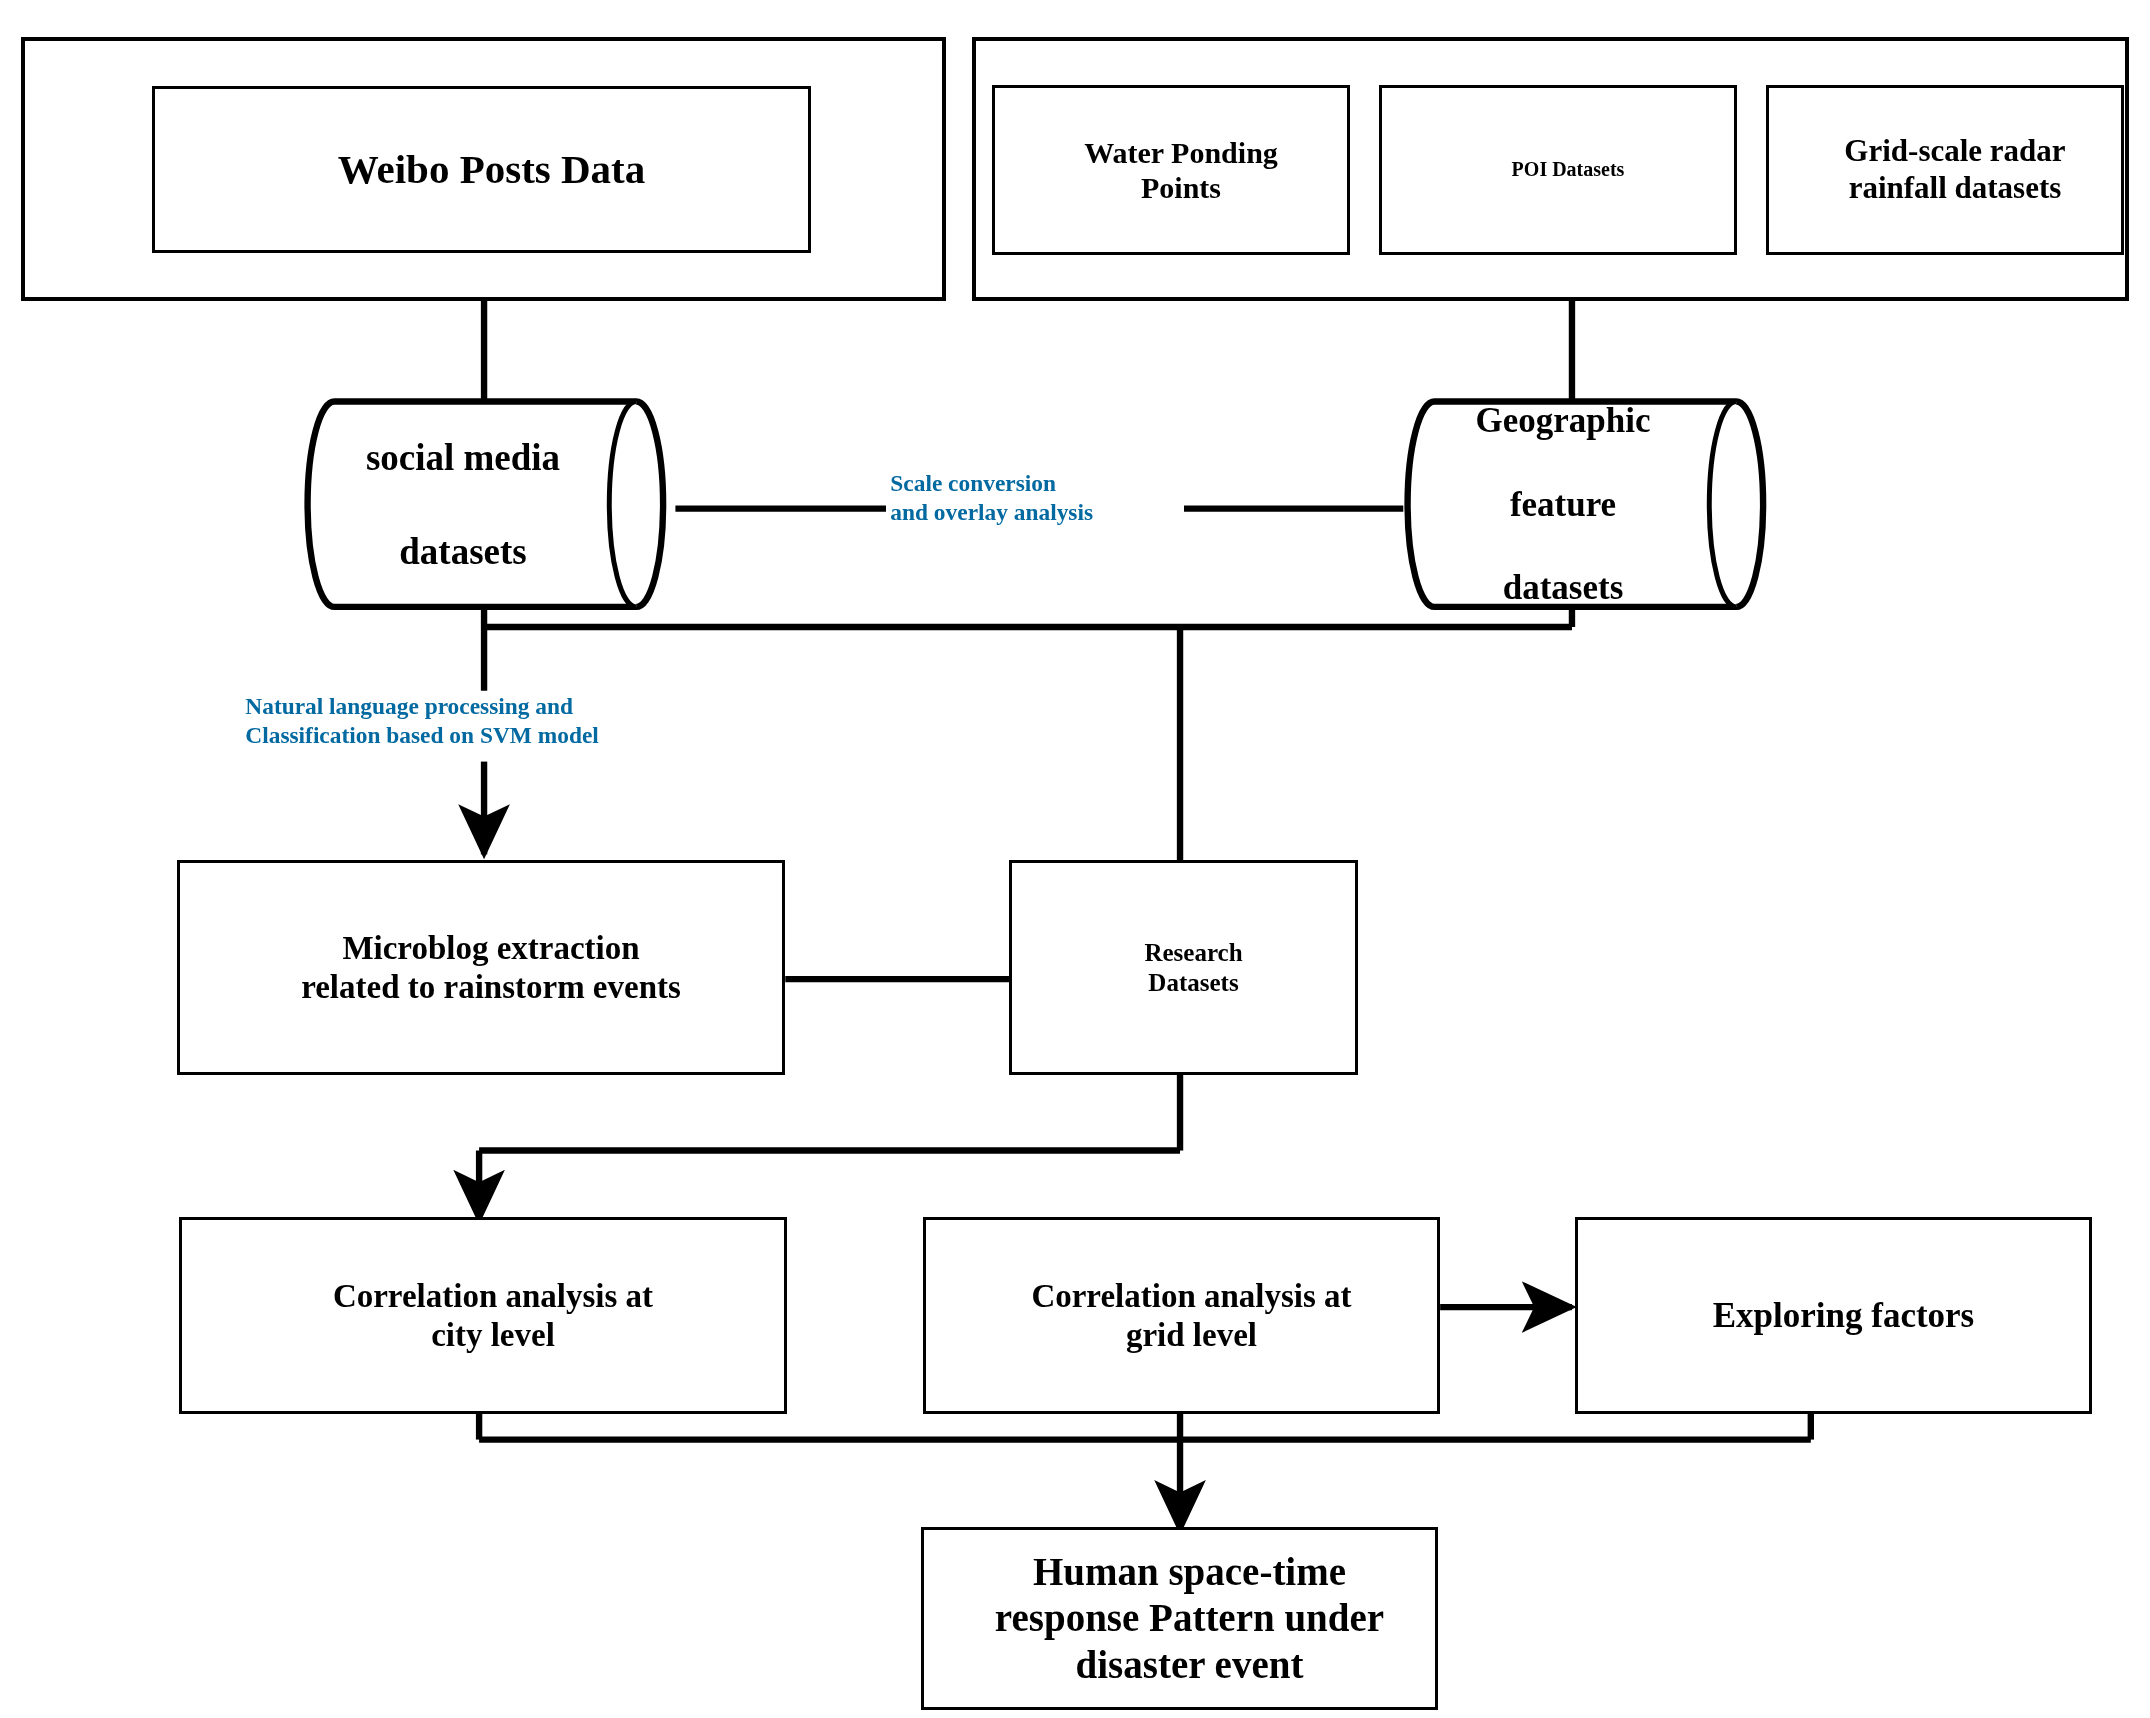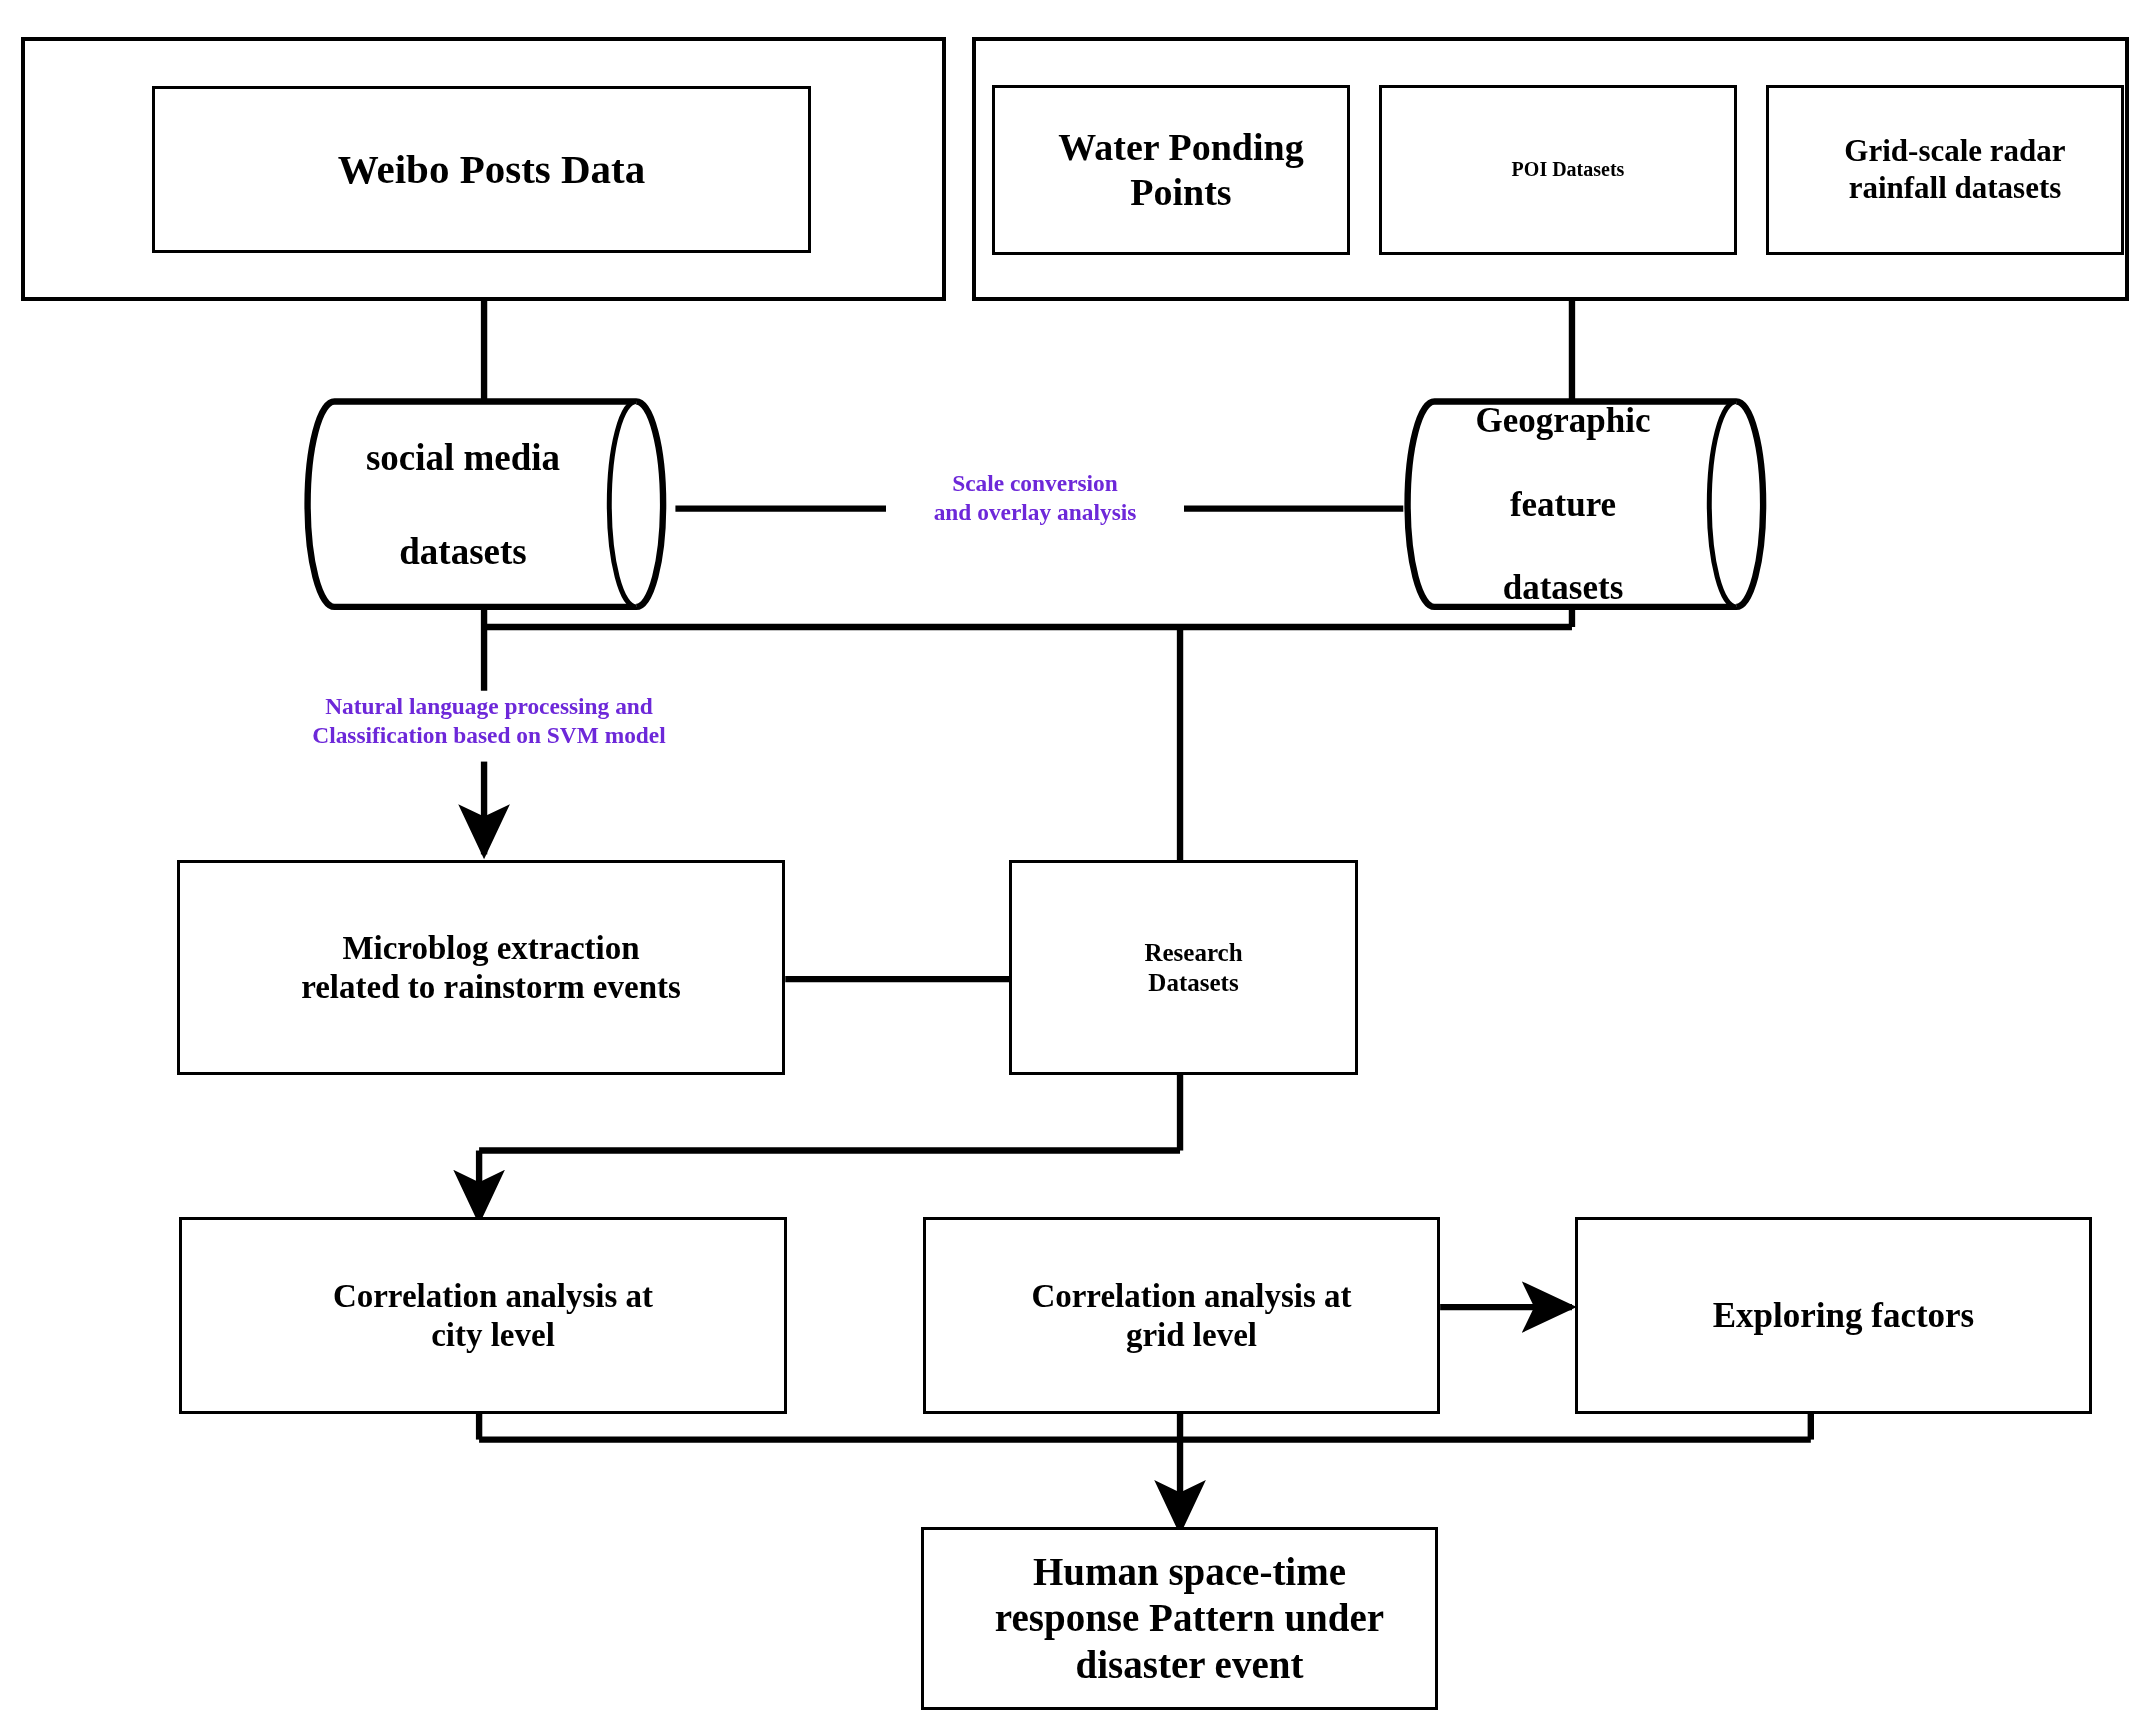--- a/index.html
+++ b/index.html
@@ -6,21 +6,21 @@
   body{width:2151px;height:1718px;overflow:hidden;
        font-family:"Liberation Serif","DejaVu Serif",serif;}
   #stage{position:relative;width:2151px;height:1718px;background:#fff;}
   svg.wires{position:absolute;inset:0;width:2151px;height:1718px;}
 
   .node{position:absolute;box-sizing:border-box;border:3.5px solid #000;background:#fff;
         display:flex;align-items:center;justify-content:center;text-align:center;
         font-weight:bold;color:#000;line-height:1.18;padding-left:20px;}
   .group{border-width:4.3px;}
   .node.inner{border-width:3.5px;}
-  .lbl{position:absolute;background:#fff;text-align:center;font-weight:bold;color:#6d28d9;
+  .lbl{position:absolute;background:#fff;text-align:left;font-weight:bold;color:#0369a1;
        line-height:1.22;white-space:pre-line;padding:1.4px 4.3px;box-sizing:border-box;}
 
   
   .cyl{position:absolute;}
   .cyl .cyl-txt{position:absolute;inset:0;display:flex;flex-direction:column;
                 align-items:center;justify-content:center;text-align:center;
                 font-weight:bold;color:#000;line-height:1.45;padding-right:44px;
                 box-sizing:border-box;gap:40px;}
   .cyl svg{position:absolute;inset:0;overflow:visible;}
 </style>
@@ -70,21 +70,21 @@
   </svg>
 
   <div class="node group" style="left:21px;top:37px;width:925px;height:264px;">
   </div>
   <div class="node inner" style="left:152px;top:86px;width:659px;height:167px;font-size:41px;">
     <span>Weibo Posts Data</span>
   </div>
 
   <div class="node group" style="left:972px;top:37px;width:1157px;height:264px;">
   </div>
-  <div class="node inner" style="left:992px;top:85px;width:358px;height:170px;font-size:38px;white-space:pre-line;">
+  <div class="node inner" style="left:992px;top:85px;width:358px;height:170px;font-size:30px;white-space:pre-line;">
     <span>Water Ponding
 Points</span>
   </div>
   <div class="node inner" style="left:1379px;top:85px;width:358px;height:170px;font-size:20px;white-space:pre-line;">
     <span>POI Datasets</span>
   </div>
   <div class="node inner" style="left:1766px;top:85px;width:358px;height:170px;font-size:31px;white-space:pre-line;">
     <span>Grid-scale radar
 rainfall datasets</span>
   </div>

